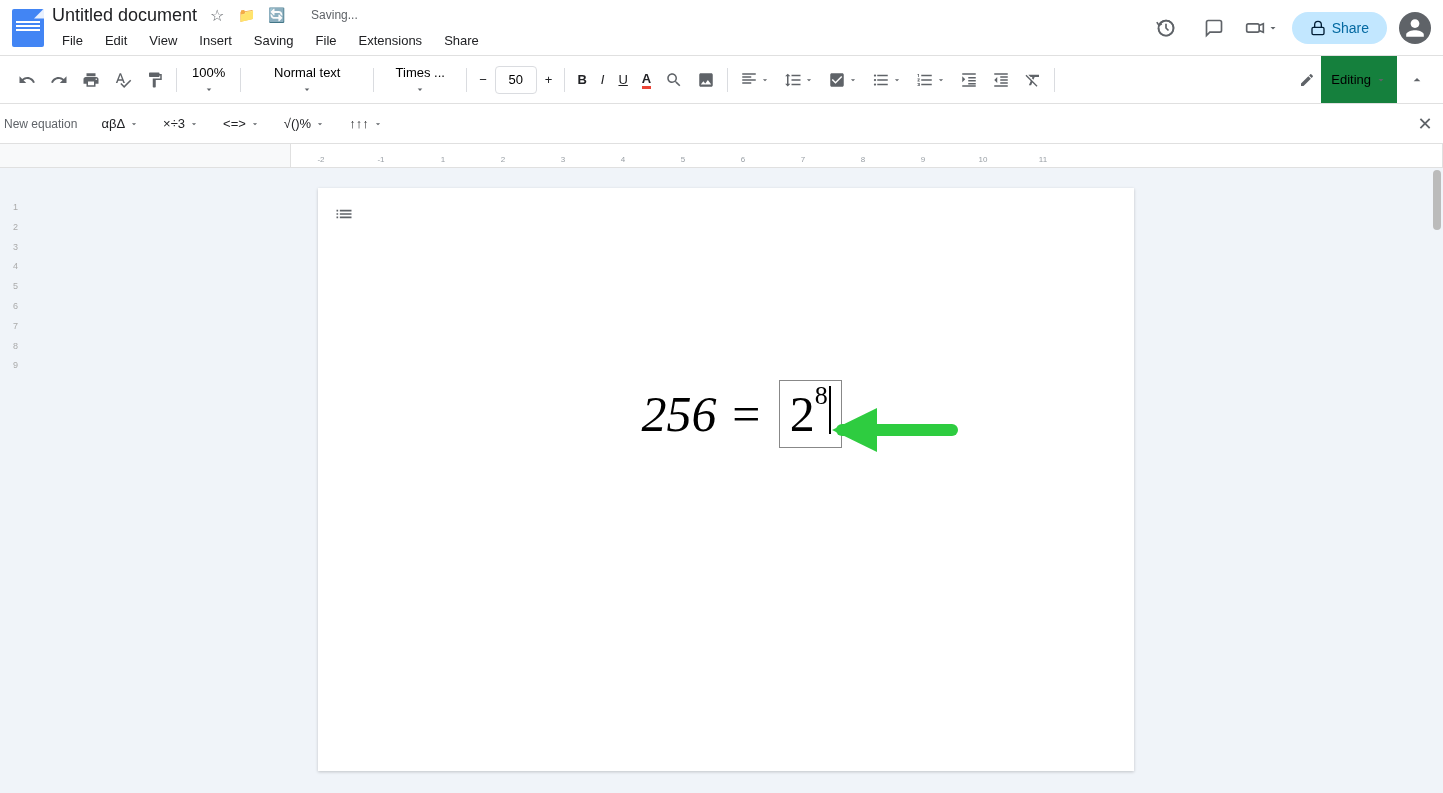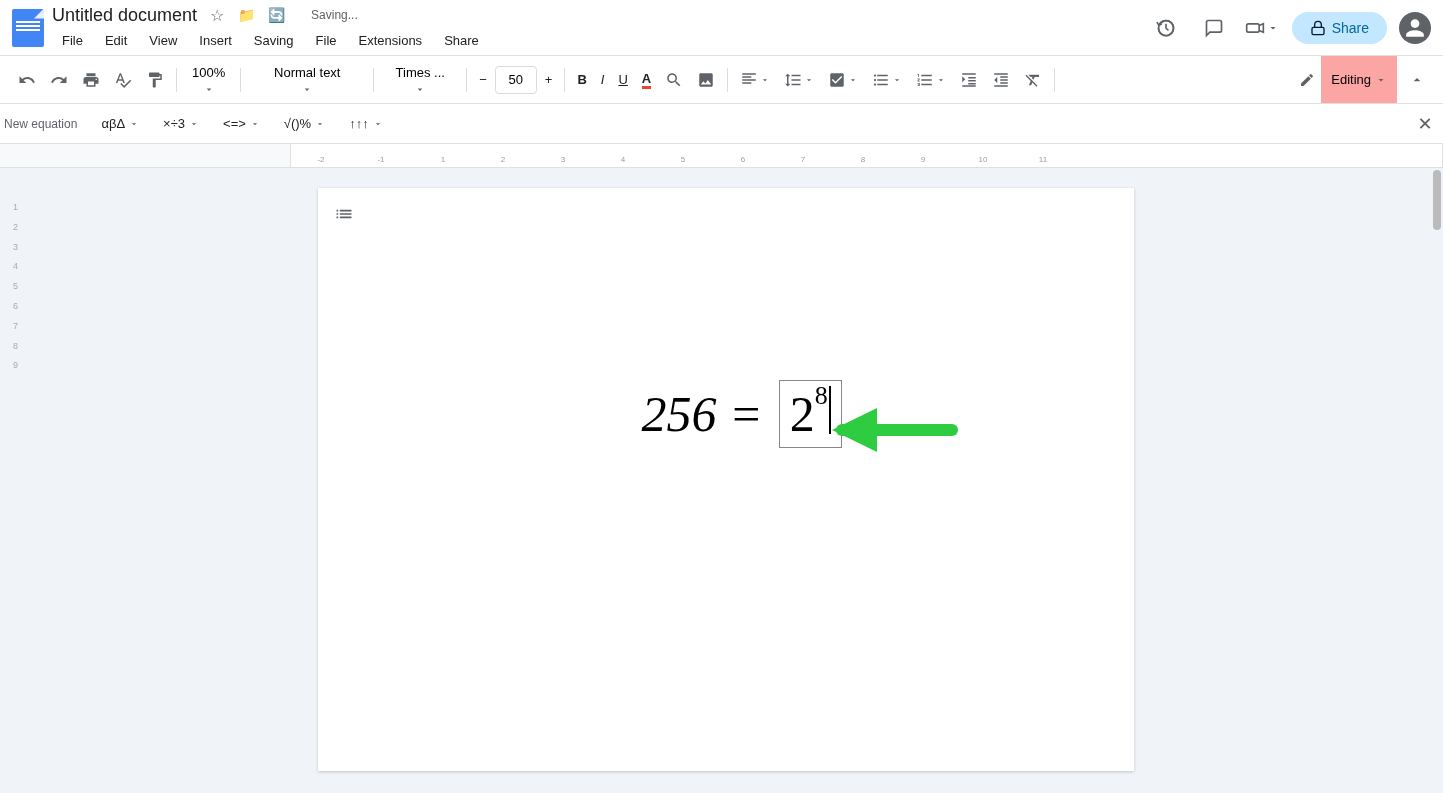--- a/index.html
+++ b/index.html
@@ -142,21 +142,21 @@
       border-radius: 4px;
       font-size: 13px;
       display: flex; align-items: center; justify-content: center;
     }
     .editing-btn {
       display: flex; align-items: center;
       gap: 4px;
       padding: 20px 10px;
       border-radius: 4px;
       cursor: pointer;
-      background: #fca5a5;
+      background: #15803d;
       border: none;
       font-size: 13px;
     }
 
     
     #equation-bar {
       display: flex;
       align-items: center;
       padding: 4px 4px;
       background: #fff;

